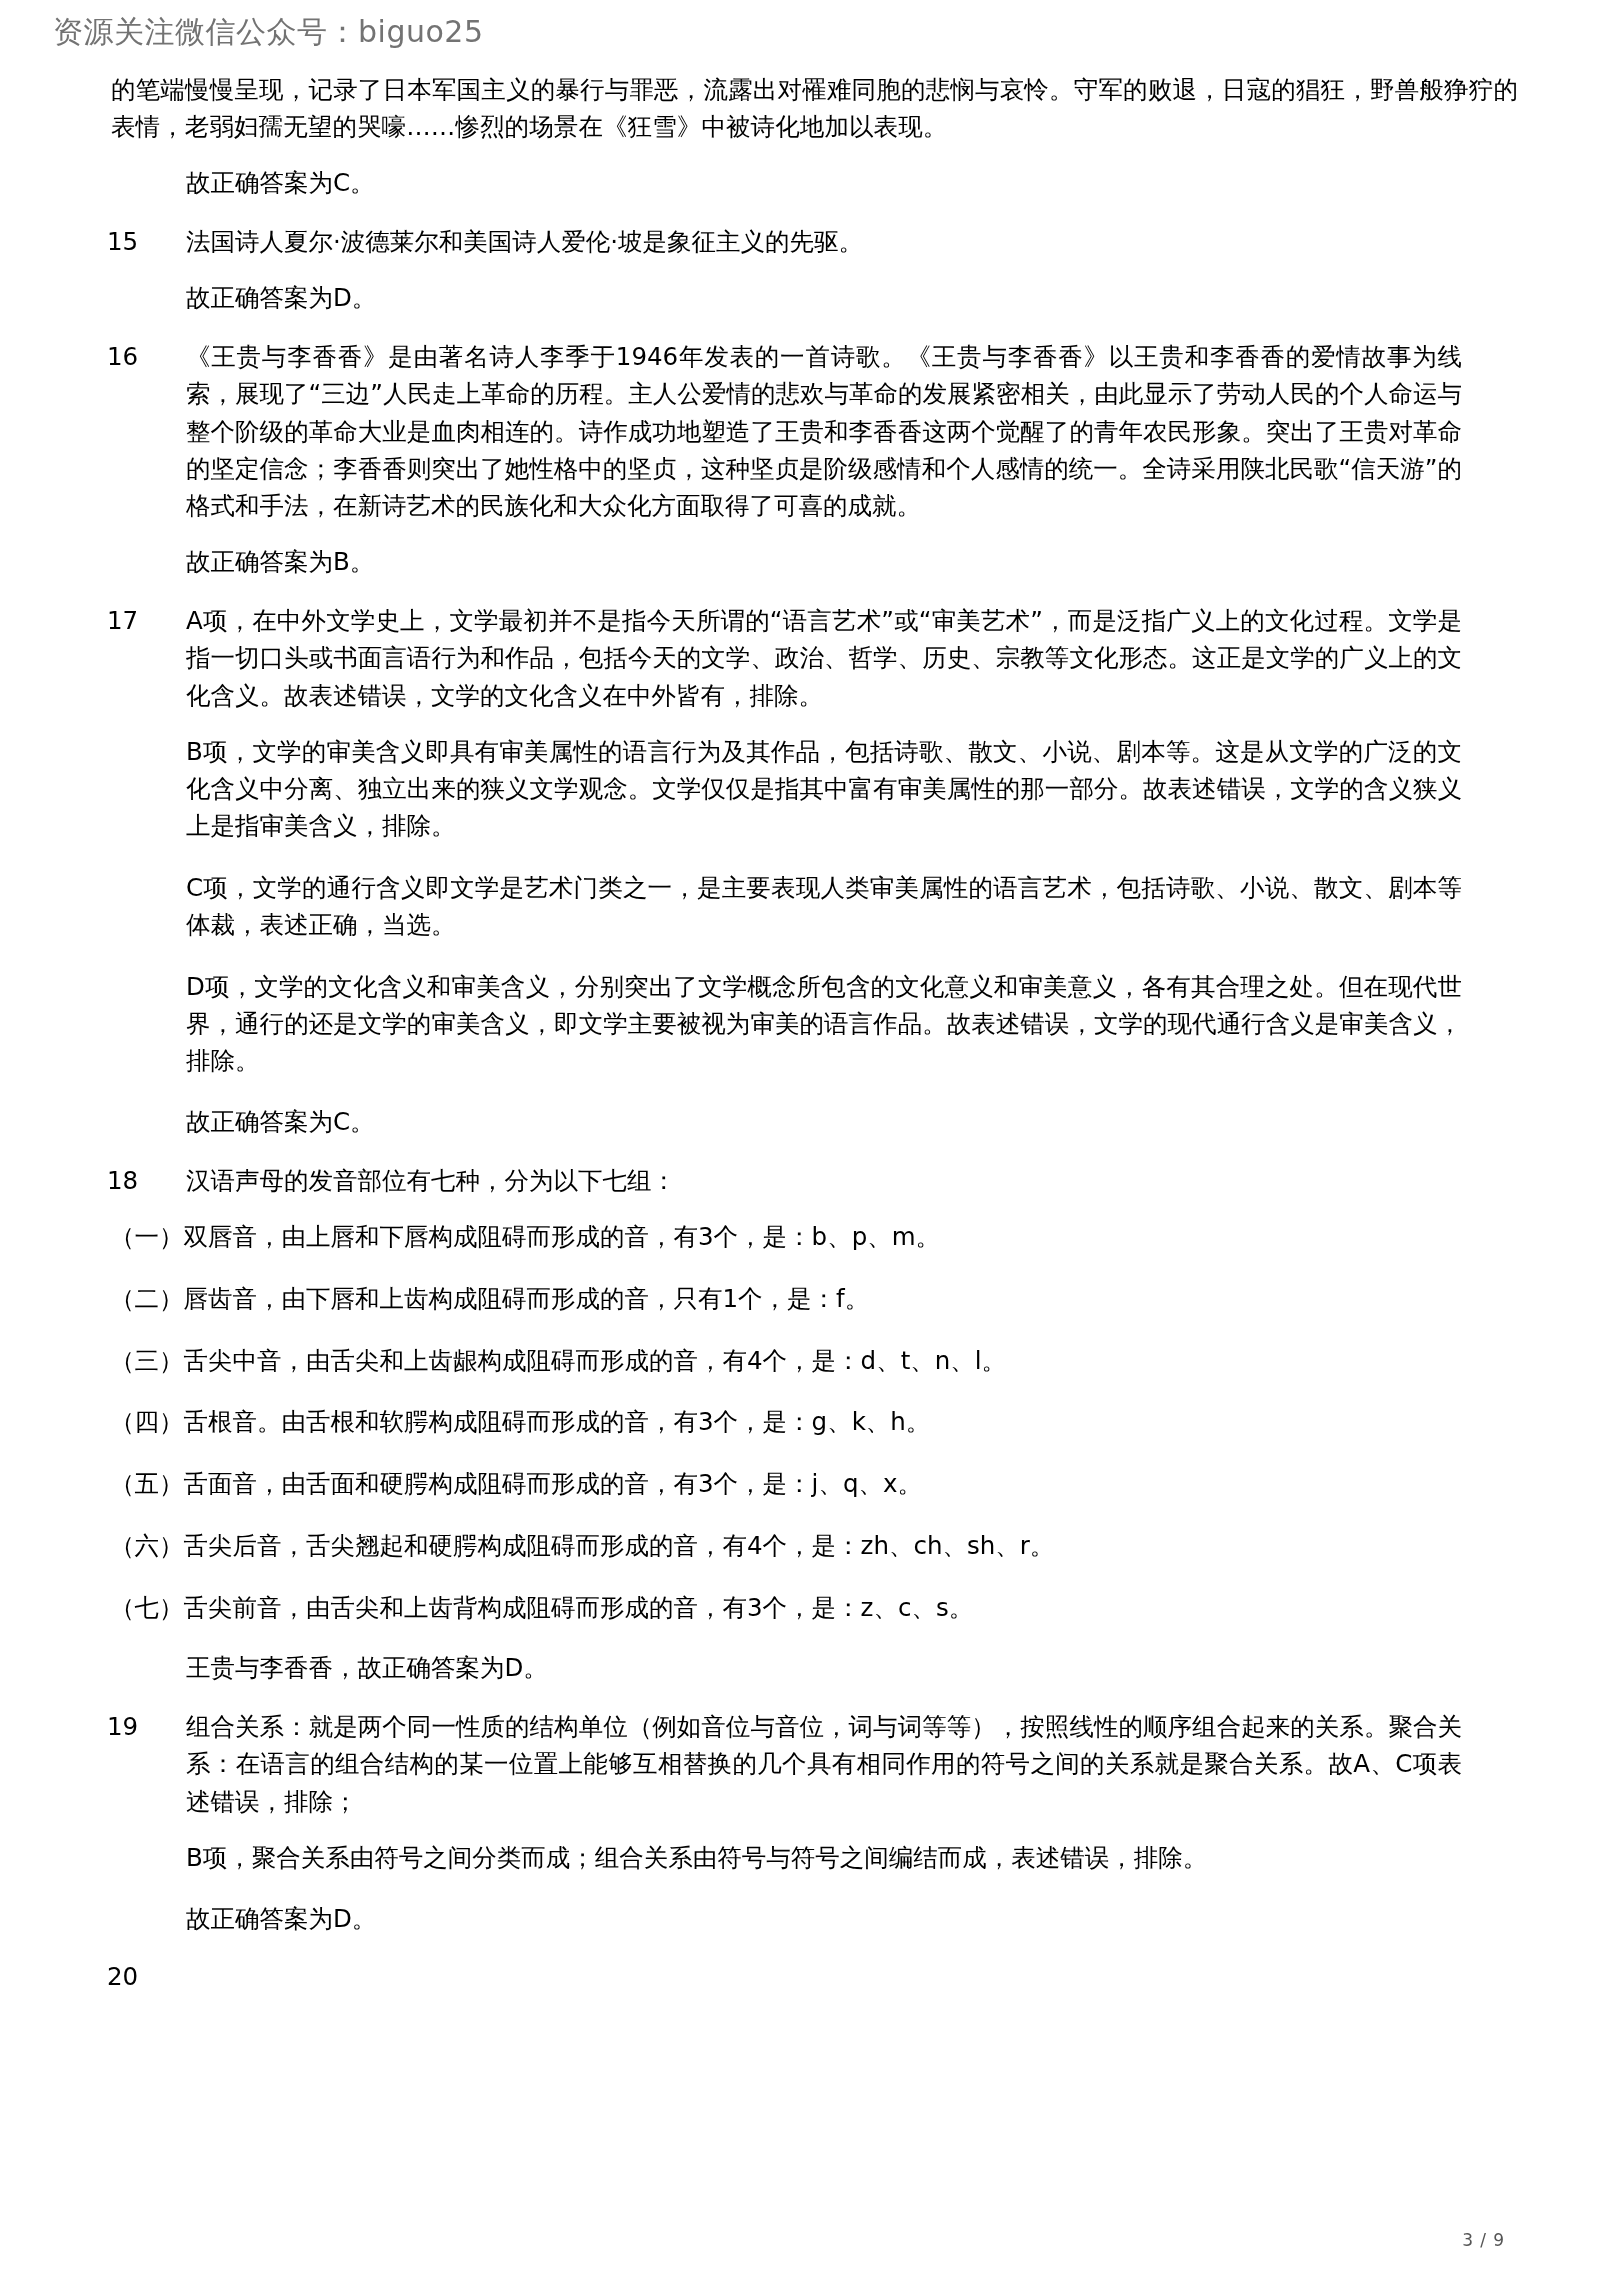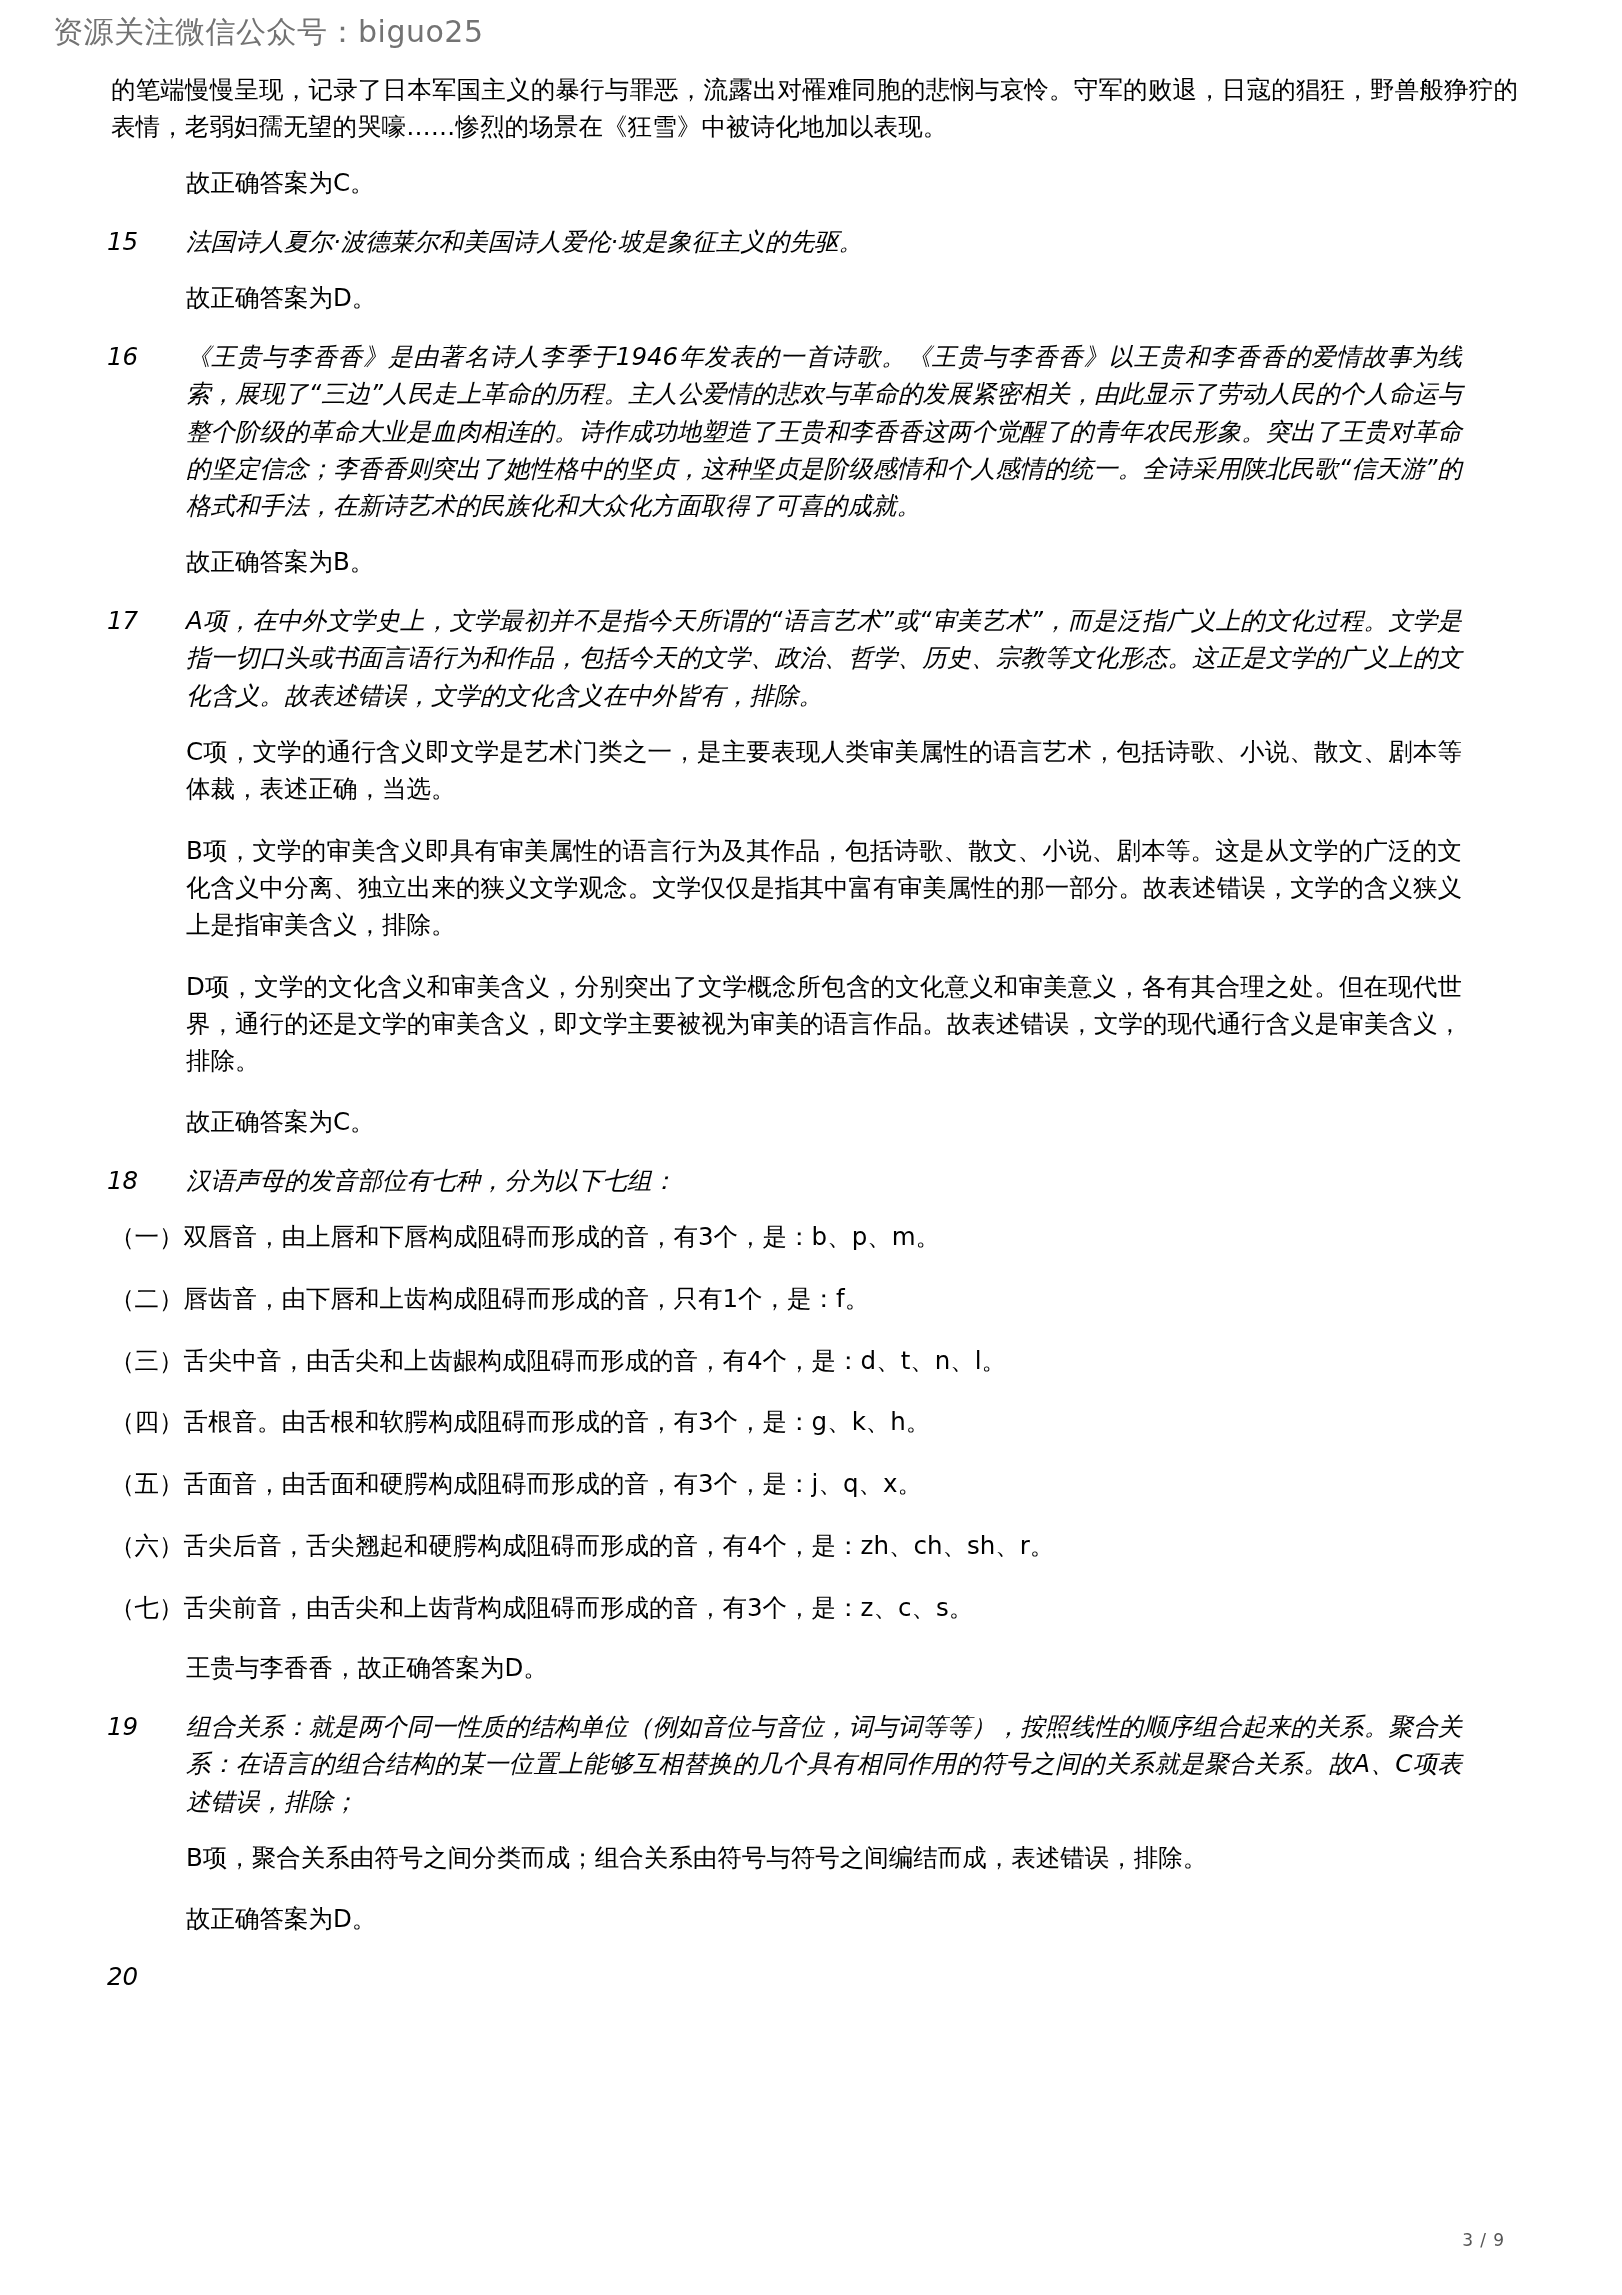--- a/index.html
+++ b/index.html
@@ -50,21 +50,20 @@
     font-size: 24.5px;
     line-height: 1.5;
     margin-top: 20px;
     margin-bottom: 20px;
   }
   .item {
     position: relative;
     padding-left: 186px;
     padding-right: 160px;
     margin-top: 21px;
-    font-style: italic;
   }
   .item .num {
     position: absolute;
     left: 107px;
     top: 0;
     width: 66px;
     font-size: 24.5px;
     line-height: 1.52;
     text-align: left;
   }
@@ -122,22 +121,22 @@
     <div class="item">
       <span class="num">16</span>
       <div class="body">《王贵与李香香》是由著名诗人李季于1946年发表的一首诗歌。《王贵与李香香》以王贵和李香香的爱情故事为线索，展现了“三边”人民走上革命的历程。主人公爱情的悲欢与革命的发展紧密相关，由此显示了劳动人民的个人命运与整个阶级的革命大业是血肉相连的。诗作成功地塑造了王贵和李香香这两个觉醒了的青年农民形象。突出了王贵对革命的坚定信念；李香香则突出了她性格中的坚贞，这种坚贞是阶级感情和个人感情的统一。全诗采用陕北民歌“信天游”的格式和手法，在新诗艺术的民族化和大众化方面取得了可喜的成就。</div>
     </div>
     <p class="answer-line">故正确答案为B。</p>
 
     <div class="item">
       <span class="num">17</span>
       <div class="body">A项，在中外文学史上，文学最初并不是指今天所谓的“语言艺术”或“审美艺术”，而是泛指广义上的文化过程。文学是指一切口头或书面言语行为和作品，包括今天的文学、政治、哲学、历史、宗教等文化形态。这正是文学的广义上的文化含义。故表述错误，文学的文化含义在中外皆有，排除。</div>
     </div>
+    <p class="sub-para">B项，文学的审美含义即具有审美属性的语言行为及其作品，包括诗歌、散文、小说、剧本等。这是从文学的广泛的文化含义中分离、独立出来的狭义文学观念。文学仅仅是指其中富有审美属性的那一部分。故表述错误，文学的含义狭义上是指审美含义，排除。</p>
     <p class="sub-para">C项，文学的通行含义即文学是艺术门类之一，是主要表现人类审美属性的语言艺术，包括诗歌、小说、散文、剧本等体裁，表述正确，当选。</p>
-    <p class="sub-para">B项，文学的审美含义即具有审美属性的语言行为及其作品，包括诗歌、散文、小说、剧本等。这是从文学的广泛的文化含义中分离、独立出来的狭义文学观念。文学仅仅是指其中富有审美属性的那一部分。故表述错误，文学的含义狭义上是指审美含义，排除。</p>
     <p class="sub-para">D项，文学的文化含义和审美含义，分别突出了文学概念所包含的文化意义和审美意义，各有其合理之处。但在现代世界，通行的还是文学的审美含义，即文学主要被视为审美的语言作品。故表述错误，文学的现代通行含义是审美含义，排除。</p>
     <p class="answer-line">故正确答案为C。</p>
 
     <div class="item">
       <span class="num">18</span>
       <div class="body">汉语声母的发音部位有七种，分为以下七组：</div>
     </div>
     <p class="sub-list-item">（一）双唇音，由上唇和下唇构成阻碍而形成的音，有3个，是：b、p、m。</p>
     <p class="sub-list-item">（二）唇齿音，由下唇和上齿构成阻碍而形成的音，只有1个，是：f。</p>
     <p class="sub-list-item">（三）舌尖中音，由舌尖和上齿龈构成阻碍而形成的音，有4个，是：d、t、n、l。</p>

